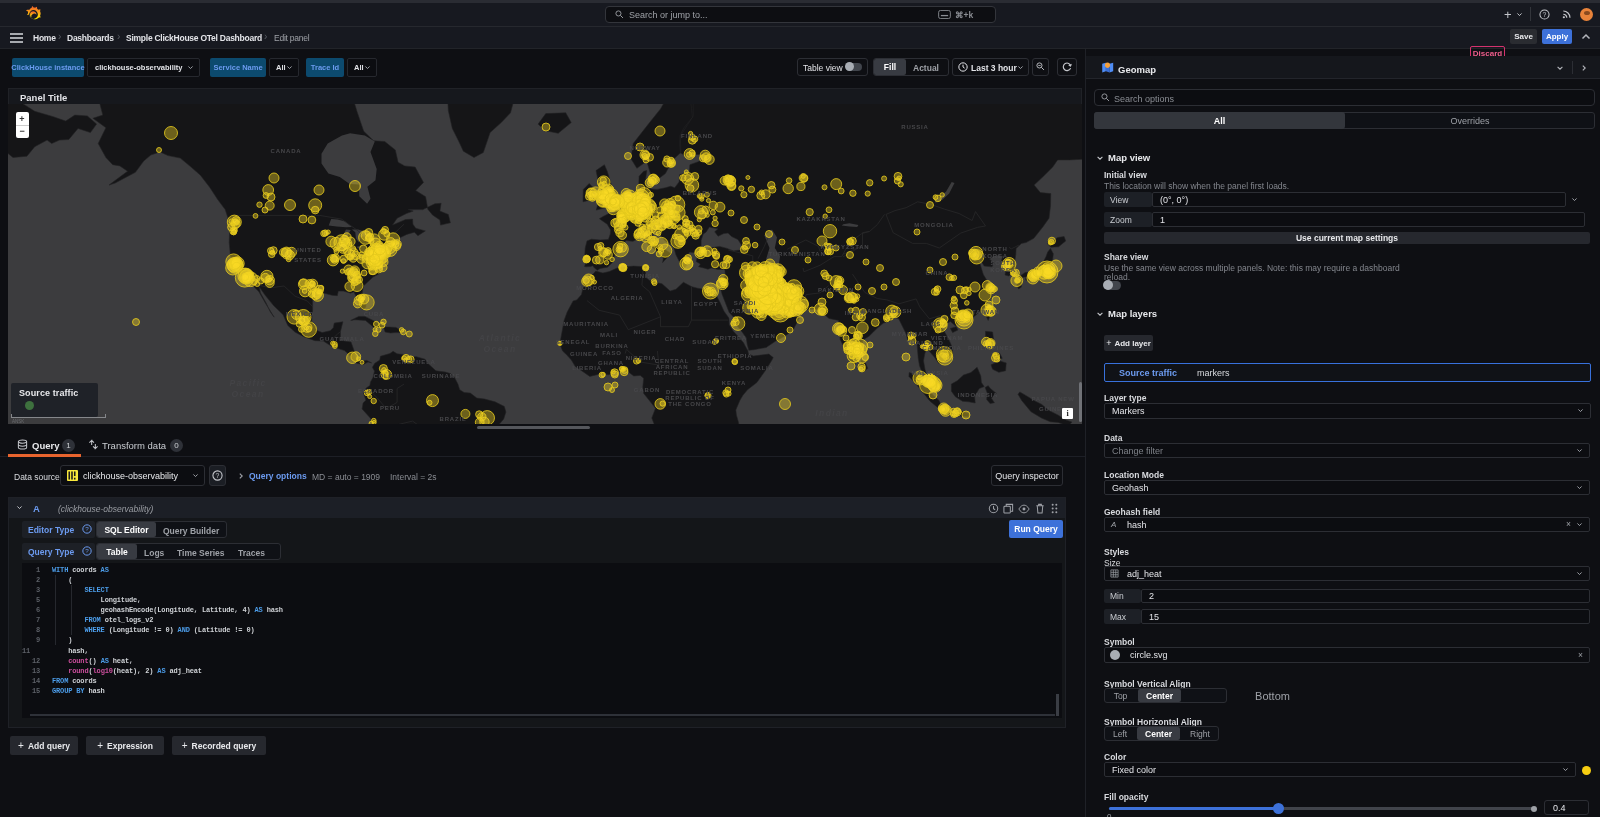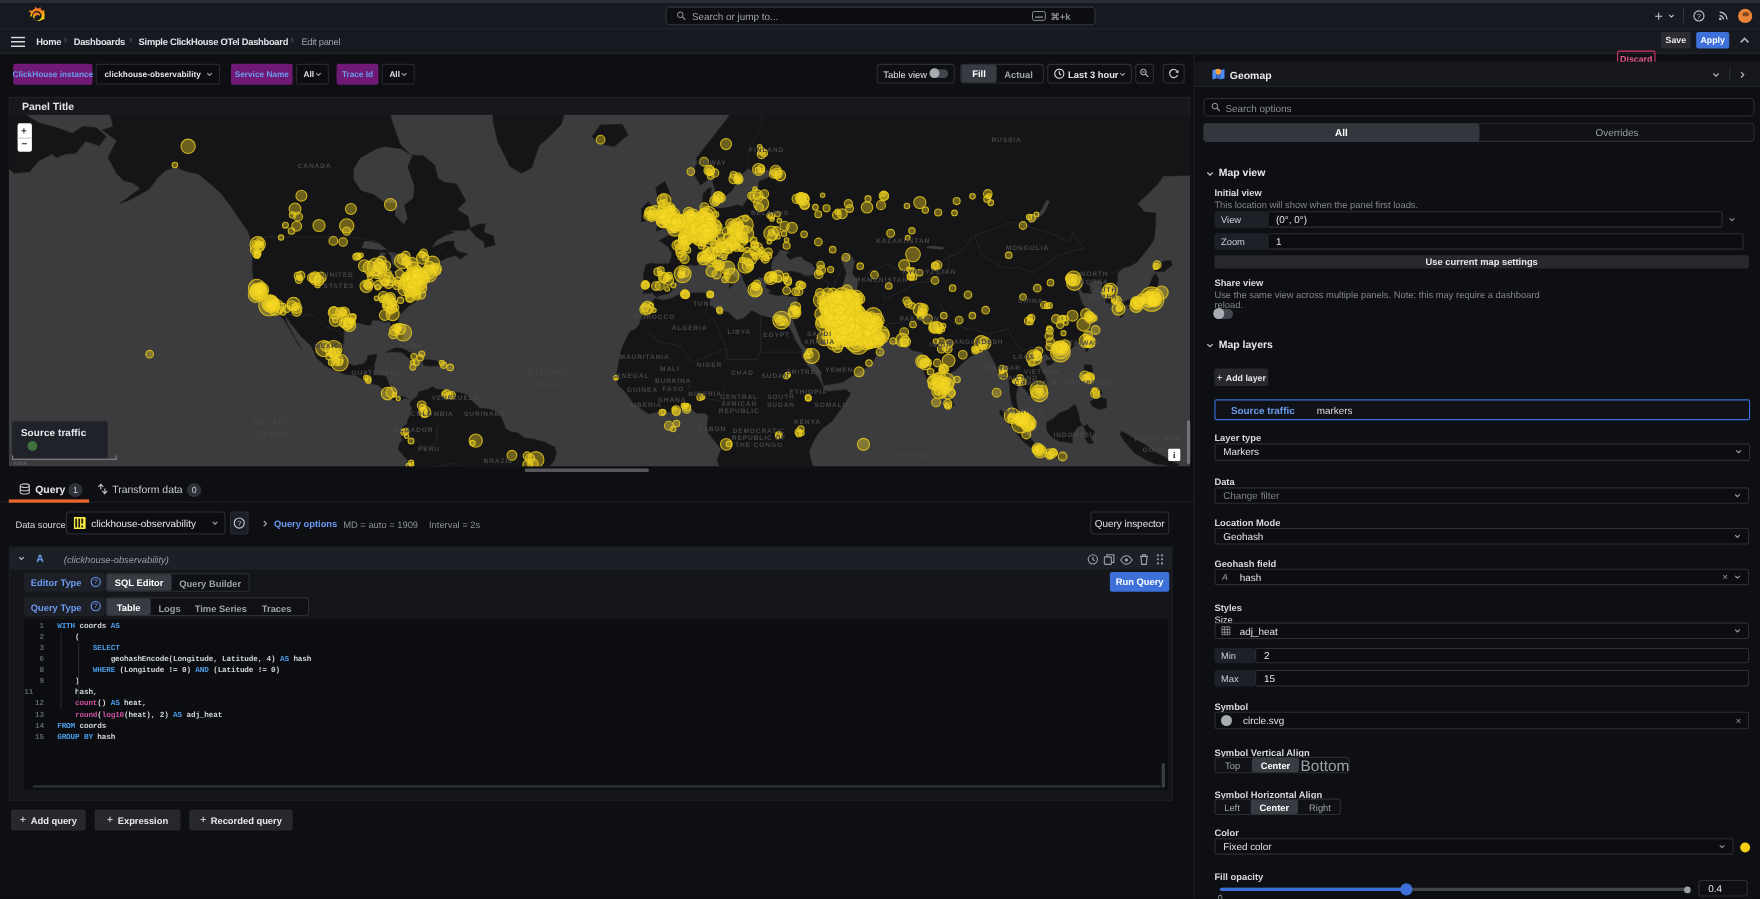--- a/index.html
+++ b/index.html
@@ -1,19 +1,19 @@
 <!DOCTYPE html>
 <html><head><meta charset="utf-8"><style>
 *{margin:0;padding:0;box-sizing:border-box}
 html,body{width:1600px;height:817px;background:#0e0f13;font-family:"Liberation Sans",sans-serif;overflow:hidden;position:relative;color:#d8dade}
 .abs{position:absolute}
 .bar{position:absolute;background:#171920}
 .bd{border:1px solid #2c2e34;border-radius:3px}
 .inp{background:#0c0d11;border:1px solid #2c2e34;border-radius:3px}
-.chip{background:#701a75;border-radius:2px;color:#6c9bf0;font-weight:bold;font-size:7.5px;display:flex;align-items:center;justify-content:center;white-space:nowrap}
+.chip{background:#0c4a6e;border-radius:2px;color:#6c9bf0;font-weight:bold;font-size:7.5px;display:flex;align-items:center;justify-content:center;white-space:nowrap}
 .sel{background:#0c0d11;border:1px solid #26282e;border-radius:2px;display:flex;align-items:center;font-size:7.5px;color:#e3e4e8;white-space:nowrap}
 .seg{background:#383b42;border-radius:2px;color:#fff;font-weight:bold;display:flex;align-items:center;justify-content:center}
 .flab{position:absolute;background:#1d2026;border-radius:2px;display:flex;align-items:center;padding-left:6px;font-size:8.5px;color:#c9ccd1}
 .fsel{position:absolute;background:#0c0d11;border:1px solid #2c2e34;border-radius:2px;display:flex;align-items:center;padding-left:7px;font-size:9px;color:#e3e4e8}
 svg.ic{display:block}
 </style></head><body>
 <div class="abs" style="left:0;top:0;width:1600px;height:3px;background:#2a2c33"></div>
 <div class="bar" style="left:0;top:3px;width:1600px;height:24px;border-bottom:1px solid #26282e"></div>
 <svg class="abs ic" style="left:25px;top:6px" width="17" height="17" viewBox="0 0 24 24">
 <defs>
@@ -1881,21 +1881,23 @@
 <div class="abs bd" style="left:96px;top:543px;width:185px;height:17px;background:#0f1116"></div>
 <div class="abs seg" style="left:97px;top:544px;width:40px;height:15px;font-size:8.5px">Table</div>
 <div class="abs" style="left:144px;top:548px;font-size:8.5px;color:#9ea1a7;font-weight:bold">Logs</div>
 <div class="abs" style="left:177px;top:548px;font-size:8.5px;color:#9ea1a7;font-weight:bold">Time Series</div>
 <div class="abs" style="left:238px;top:548px;font-size:8.5px;color:#9ea1a7;font-weight:bold">Traces</div>
 <div class="abs" style="left:22px;top:563px;width:1040px;height:155px;background:#0c0d11"></div>
 <div class="abs" style="left:22px;top:565px;width:1030px;font-family:'Liberation Mono',monospace;font-size:7px;font-weight:bold;letter-spacing:-0.15px">
     <div style="height:10.07px;line-height:10.07px;white-space:pre"><span style="display:inline-block;width:18px;text-align:right;color:#5d6168">1</span><span style="display:inline-block;width:12px"></span><span style="color:#4c9ce8">WITH</span><span style="color:#cfd2d6">&nbsp;coords&nbsp;</span><span style="color:#4c9ce8">AS</span></div>
     <div style="height:10.07px;line-height:10.07px;white-space:pre"><span style="display:inline-block;width:18px;text-align:right;color:#5d6168">2</span><span style="display:inline-block;width:12px"></span><span style="color:#cfd2d6">&nbsp;&nbsp;&nbsp;&nbsp;(</span></div>
     <div style="height:10.07px;line-height:10.07px;white-space:pre"><span style="display:inline-block;width:18px;text-align:right;color:#5d6168">3</span><span style="display:inline-block;width:12px"></span><span style="color:#cfd2d6">&nbsp;&nbsp;&nbsp;&nbsp;&nbsp;&nbsp;&nbsp;&nbsp;</span><span style="color:#4c9ce8">SELECT</span></div>
+    <div style="height:10.07px;line-height:10.07px;white-space:pre"><span style="display:inline-block;width:18px;text-align:right;color:#5d6168">5</span><span style="display:inline-block;width:12px"></span><span style="color:#cfd2d6">&nbsp;&nbsp;&nbsp;&nbsp;&nbsp;&nbsp;&nbsp;&nbsp;&nbsp;&nbsp;&nbsp;&nbsp;Longitude,</span></div>
     <div style="height:10.07px;line-height:10.07px;white-space:pre"><span style="display:inline-block;width:18px;text-align:right;color:#5d6168">6</span><span style="display:inline-block;width:12px"></span><span style="color:#cfd2d6">&nbsp;&nbsp;&nbsp;&nbsp;&nbsp;&nbsp;&nbsp;&nbsp;&nbsp;&nbsp;&nbsp;&nbsp;geohashEncode(Longitude,&nbsp;Latitude,&nbsp;4)&nbsp;</span><span style="color:#4c9ce8">AS</span><span style="color:#cfd2d6">&nbsp;hash</span></div>
+    <div style="height:10.07px;line-height:10.07px;white-space:pre"><span style="display:inline-block;width:18px;text-align:right;color:#5d6168">7</span><span style="display:inline-block;width:12px"></span><span style="color:#cfd2d6">&nbsp;&nbsp;&nbsp;&nbsp;&nbsp;&nbsp;&nbsp;&nbsp;</span><span style="color:#4c9ce8">FROM</span><span style="color:#cfd2d6">&nbsp;otel_logs_v2</span></div>
     <div style="height:10.07px;line-height:10.07px;white-space:pre"><span style="display:inline-block;width:18px;text-align:right;color:#5d6168">8</span><span style="display:inline-block;width:12px"></span><span style="color:#cfd2d6">&nbsp;&nbsp;&nbsp;&nbsp;&nbsp;&nbsp;&nbsp;&nbsp;</span><span style="color:#4c9ce8">WHERE</span><span style="color:#cfd2d6">&nbsp;(Longitude&nbsp;!=&nbsp;0)&nbsp;</span><span style="color:#4c9ce8">AND</span><span style="color:#cfd2d6">&nbsp;(Latitude&nbsp;!=&nbsp;0)</span></div>
     <div style="height:10.07px;line-height:10.07px;white-space:pre"><span style="display:inline-block;width:18px;text-align:right;color:#5d6168">9</span><span style="display:inline-block;width:12px"></span><span style="color:#cfd2d6">&nbsp;&nbsp;&nbsp;&nbsp;)</span></div>
     <div style="height:10.07px;line-height:10.07px;white-space:pre"><span style="display:inline-block;width:18px;text-align:left;color:#5d6168">11</span><span style="display:inline-block;width:12px"></span><span style="color:#cfd2d6">&nbsp;&nbsp;&nbsp;&nbsp;hash,</span></div>
     <div style="height:10.07px;line-height:10.07px;white-space:pre"><span style="display:inline-block;width:18px;text-align:right;color:#5d6168">12</span><span style="display:inline-block;width:12px"></span><span style="color:#cfd2d6">&nbsp;&nbsp;&nbsp;&nbsp;</span><span style="color:#cd4f9e">count</span><span style="color:#cfd2d6">()&nbsp;</span><span style="color:#4c9ce8">AS</span><span style="color:#cfd2d6">&nbsp;heat,</span></div>
     <div style="height:10.07px;line-height:10.07px;white-space:pre"><span style="display:inline-block;width:18px;text-align:right;color:#5d6168">13</span><span style="display:inline-block;width:12px"></span><span style="color:#cfd2d6">&nbsp;&nbsp;&nbsp;&nbsp;</span><span style="color:#cd4f9e">round</span><span style="color:#cfd2d6">(</span><span style="color:#cd4f9e">log10</span><span style="color:#cfd2d6">(heat),&nbsp;2)&nbsp;</span><span style="color:#4c9ce8">AS</span><span style="color:#cfd2d6">&nbsp;adj_heat</span></div>
     <div style="height:10.07px;line-height:10.07px;white-space:pre"><span style="display:inline-block;width:18px;text-align:right;color:#5d6168">14</span><span style="display:inline-block;width:12px"></span><span style="color:#4c9ce8">FROM</span><span style="color:#cfd2d6">&nbsp;coords</span></div>
     <div style="height:10.07px;line-height:10.07px;white-space:pre"><span style="display:inline-block;width:18px;text-align:right;color:#5d6168">15</span><span style="display:inline-block;width:12px"></span><span style="color:#4c9ce8">GROUP&nbsp;BY</span><span style="color:#cfd2d6">&nbsp;hash</span></div>
   </div>
 <div class="abs" style="left:55px;top:575px;width:1px;height:70px;background:#26282e"></div>
 <div class="abs" style="left:71px;top:585px;width:1px;height:50px;background:#26282e"></div>
@@ -1993,21 +1995,21 @@
 <div class="flab" style="left:1104px;top:609px;width:37px;height:15px">Max</div>
 <div class="fsel" style="left:1141px;top:609px;width:449px;height:15px">15</div>
 <div class="abs" style="left:1104px;top:637px;font-size:8.5px;font-weight:bold;color:#d8dade">Symbol</div>
 <div class="fsel" style="left:1104px;top:647px;width:486px;height:16px;padding-left:25px">circle.svg</div>
 <div class="abs" style="left:1110px;top:650px;width:10px;height:10px;border-radius:50%;background:#a8adb4"></div>
 <div class="abs" style="left:1578px;top:650px;font-size:8.5px;color:#9ea1a7">×</div>
 <div class="abs" style="left:1104px;top:679px;font-size:8.5px;font-weight:bold;color:#d8dade">Symbol Vertical Align</div>
 <div class="abs bd" style="left:1104px;top:688px;width:123px;height:15px;background:#0f1116"></div>
 <div class="abs" style="left:1104px;top:688px;width:33px;height:15px;display:flex;align-items:center;justify-content:center;font-size:8.5px;color:#9ea1a7">Top</div>
 <div class="abs seg" style="left:1138px;top:689px;width:43px;height:13px;font-size:8.5px">Center</div>
-<div class="abs" style="left:1182px;top:688px;width:45px;height:15px;display:flex;align-items:center;justify-content:center;font-size:14px;color:#9ea1a7">Bottom</div>
+<div class="abs" style="left:1250px;top:688px;width:45px;height:15px;display:flex;align-items:center;justify-content:center;font-size:11px;color:#9ea1a7">Bottom</div>
 <div class="abs" style="left:1104px;top:717px;font-size:8.5px;font-weight:bold;color:#d8dade">Symbol Horizontal Align</div>
 <div class="abs bd" style="left:1104px;top:726px;width:115px;height:15px;background:#0f1116"></div>
 <div class="abs" style="left:1104px;top:726px;width:32px;height:15px;display:flex;align-items:center;justify-content:center;font-size:8.5px;color:#9ea1a7">Left</div>
 <div class="abs seg" style="left:1137px;top:727px;width:43px;height:13px;font-size:8.5px">Center</div>
 <div class="abs" style="left:1181px;top:726px;width:38px;height:15px;display:flex;align-items:center;justify-content:center;font-size:8.5px;color:#9ea1a7">Right</div>
 <div class="abs" style="left:1104px;top:752px;font-size:8.5px;font-weight:bold;color:#d8dade">Color</div>
 <div class="fsel" style="left:1104px;top:762px;width:472px;height:15px;color:#e3e4e8">Fixed color</div>
 <svg class="abs ic" style="left:1562px;top:766px" width="7" height="7" viewBox="0 0 10 10">
     <path d="M2 3.5 L5 6.5 L8 3.5" stroke="#9ea1a7" stroke-width="1.4" fill="none"></path>
   </svg>

